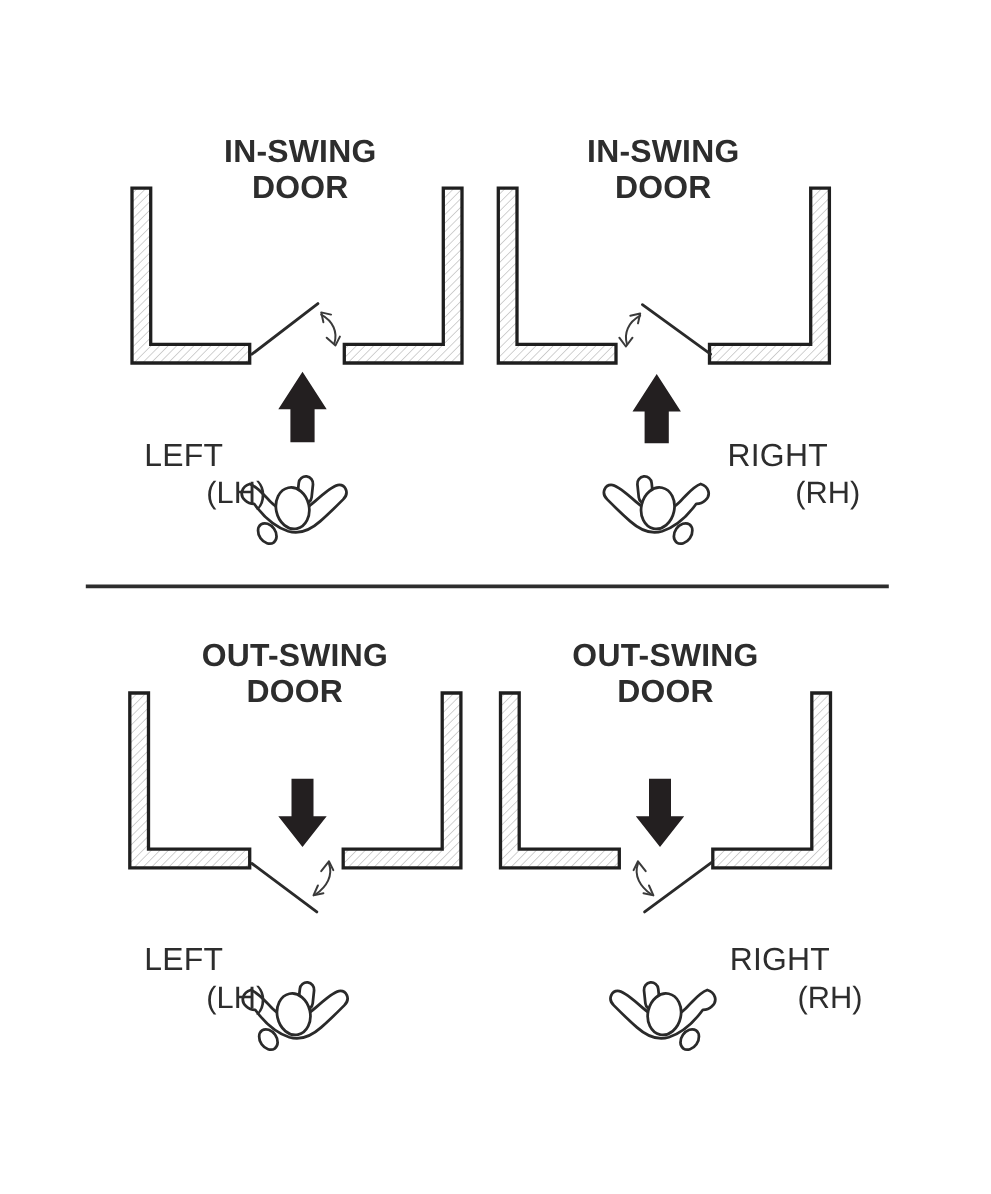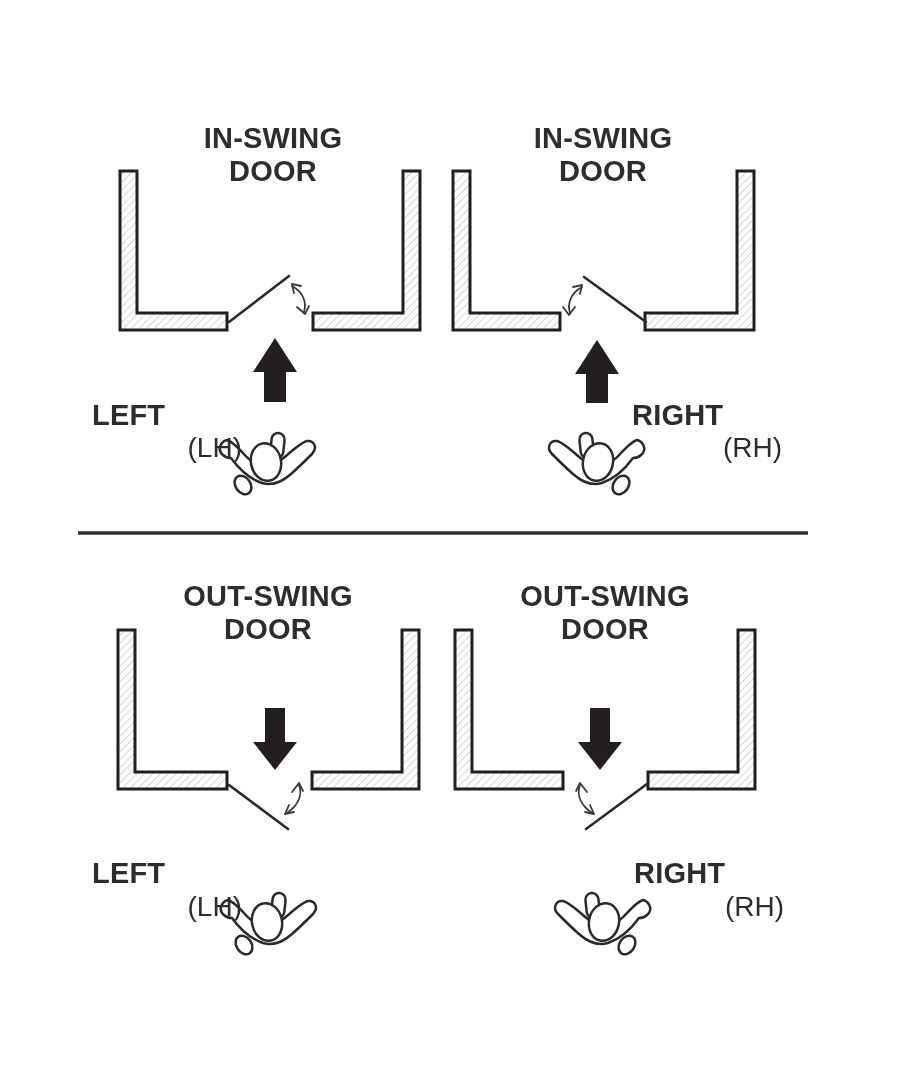--- a/index.html
+++ b/index.html
@@ -6,21 +6,21 @@
     --ink:#2d2d2d; --wall:#1f1f1f; --hatch:#b5b5b5; --arrow:#231f20; --line:#2a2a2a;
   }
   *{margin:0;padding:0;box-sizing:border-box;}
   html,body{background:#ffffff;}
   #stage{
     position:relative;width:891px;height:1085px;background:#ffffff;
     font-family:"Liberation Sans",sans-serif;overflow:hidden;
   }
   .abs{position:absolute;}
   .title{font-size:29px;font-weight:700;line-height:33px;color:var(--ink);text-align:center;letter-spacing:.2px;}
-  .hand{font-size:29px;font-weight:700;line-height:34px;color:var(--ink);text-align:left;letter-spacing:.2px;}
+  .hand{font-size:29px;font-weight:400;line-height:34px;color:var(--ink);text-align:center;letter-spacing:.2px;}
   .abbr{font-size:28px;font-weight:400;line-height:32px;color:var(--ink);text-align:right;}
   #canvas{position:absolute;left:0;top:0;}
   .wall{fill:url(#hatch);stroke:var(--wall);stroke-width:3;stroke-linejoin:miter;}
   .leaf{stroke:var(--line);stroke-width:2.6;fill:none;stroke-linecap:round;}
   .arc path{stroke:#3a3a3a;stroke-width:1.8;fill:none;stroke-linecap:round;stroke-linejoin:round;}
   .bigarrow{fill:var(--arrow);}
   .divider{stroke:var(--ink);stroke-width:3.5;}
   .fig{fill:#ffffff;stroke:var(--line);stroke-width:2.5;stroke-linejoin:round;}
   .hatchline{stroke:var(--hatch);stroke-width:1.1;}
 </style>

